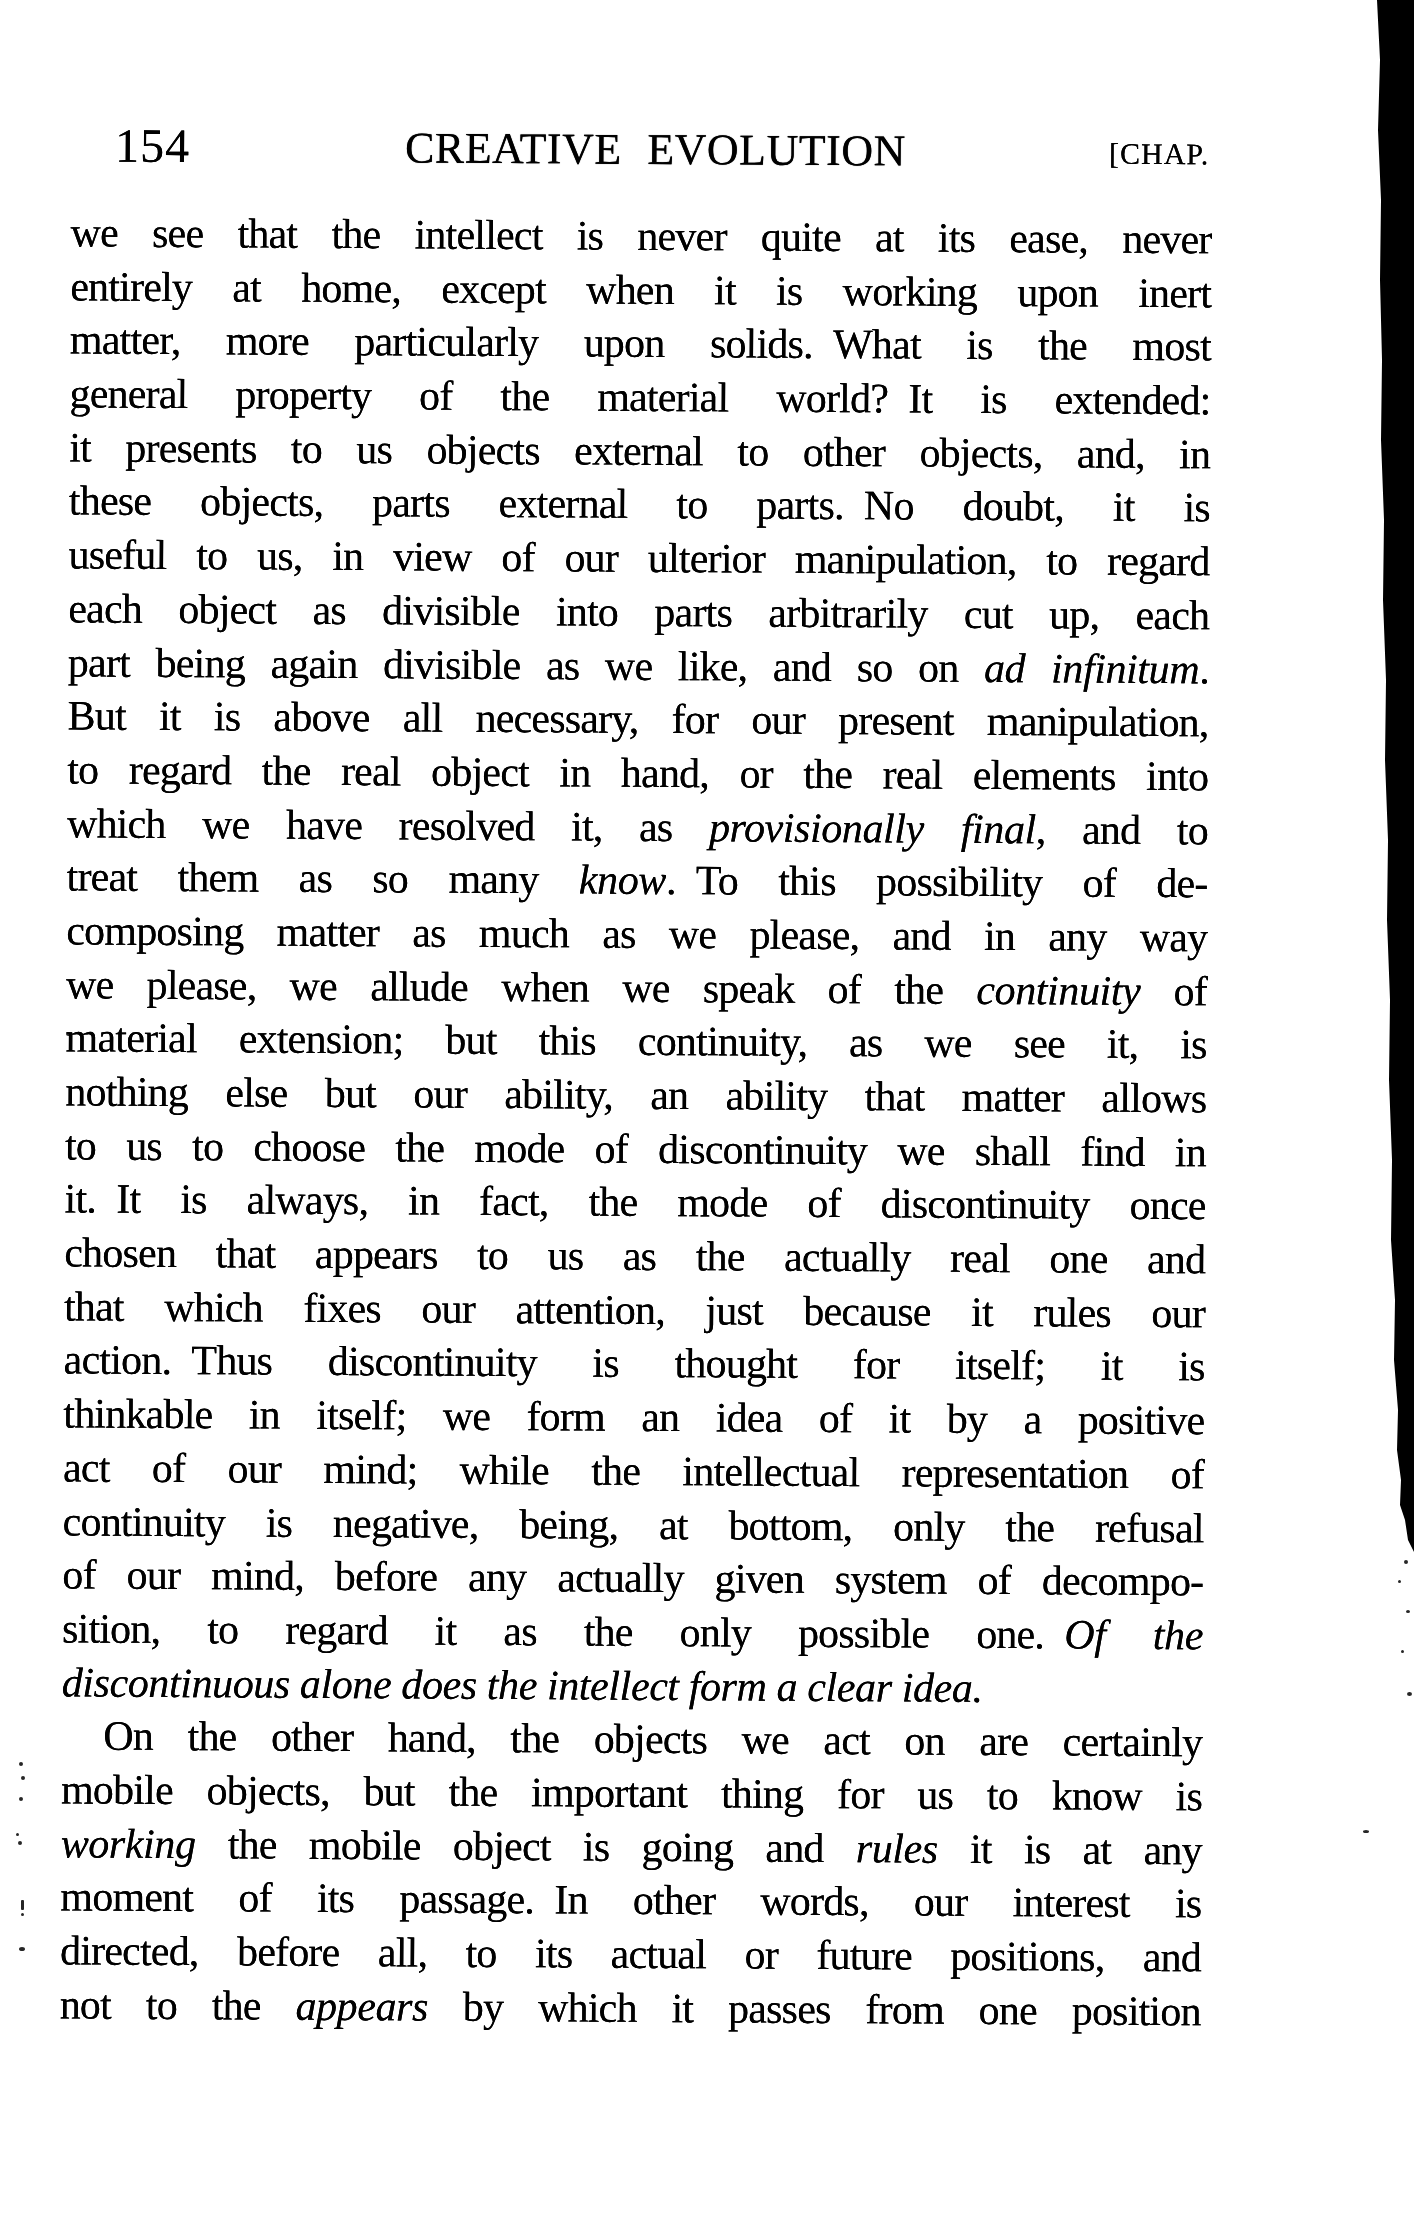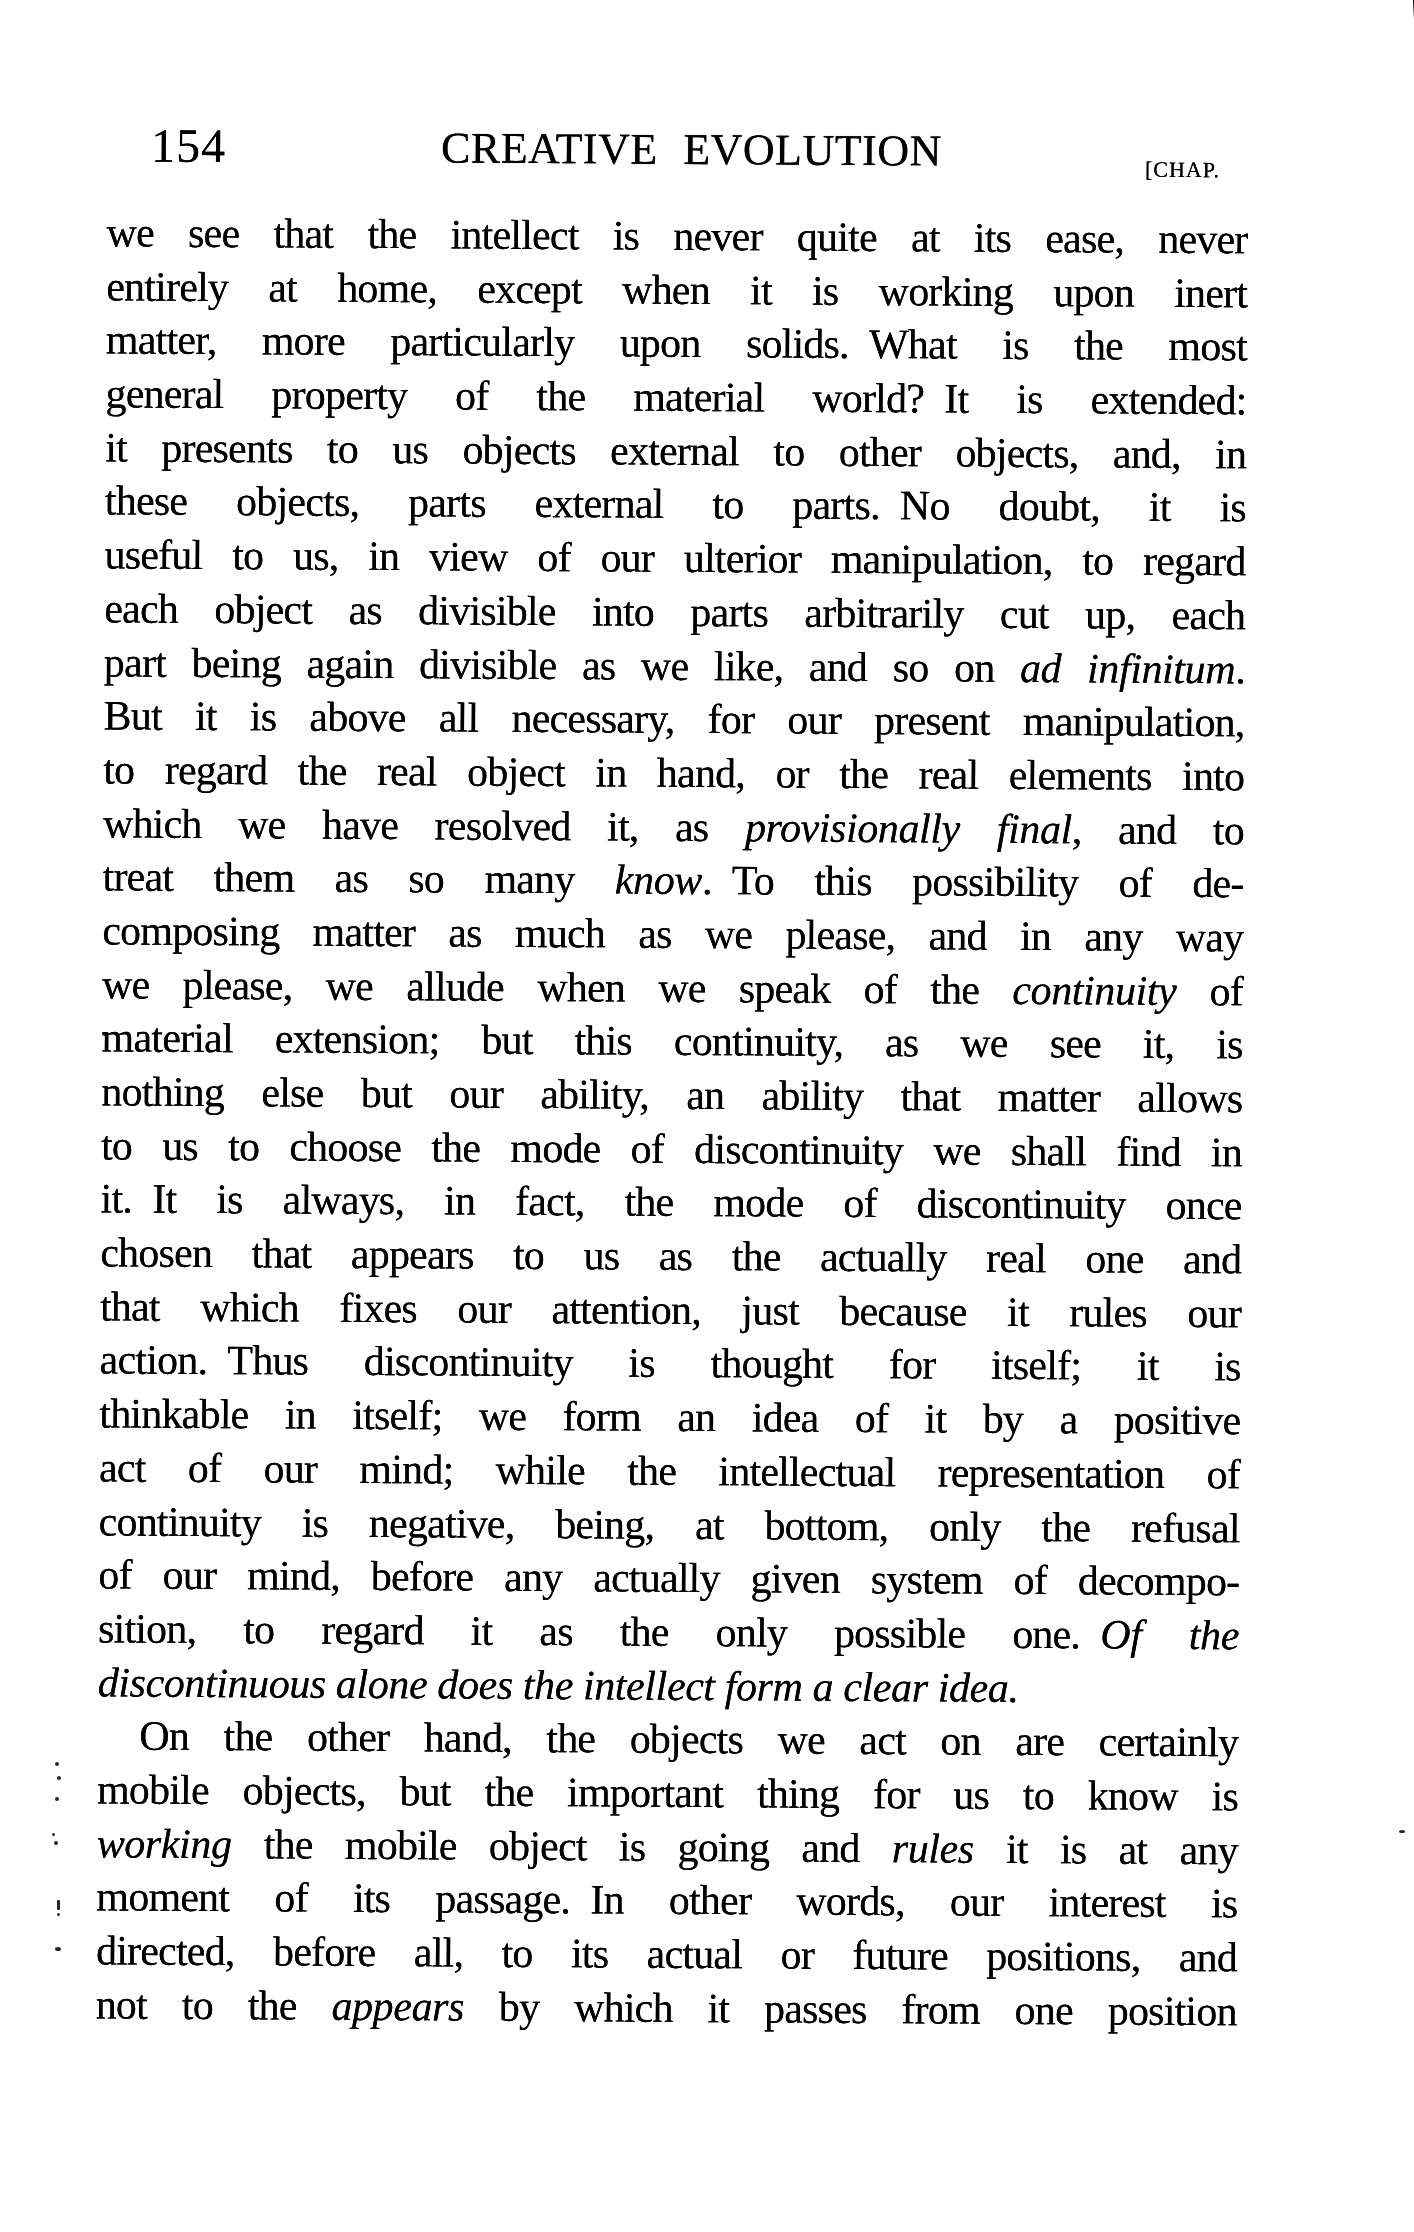--- a/index.html
+++ b/index.html
@@ -8,41 +8,41 @@
   }
   html,body{margin:0;padding:0;}
   body{
     width:1414px;height:2232px;
     background:var(--paper);
     position:relative;
     overflow:hidden;
     font-family:"Liberation Serif","DejaVu Serif",serif;
     color:var(--ink);
   }
-  .page{position:absolute;inset:0;margin-left:36px;}
+  .page{position:absolute;inset:0;}
   .content{
     position:absolute;inset:0;
     transform:rotate(0.35deg);
     transform-origin:0 0;
   }
   
   .pagenum{
     position:absolute;left:116px;top:121px;
     font-size:48px;line-height:1;letter-spacing:1px;
     text-shadow:0 0 0.6px var(--ink);
   }
   .title{
     position:absolute;left:406px;top:124px;
     font-size:44px;line-height:1;letter-spacing:0.5px;word-spacing:14px;
     text-shadow:0 0 0.7px var(--ink);
     white-space:nowrap;
   }
   .chap{
-    position:absolute;left:1110px;top:152px;
-    font-size:22px;line-height:1;letter-spacing:1px;
+    position:absolute;left:1110px;top:132px;
+    font-size:30px;line-height:1;letter-spacing:1px;
     text-shadow:0 0 0.5px var(--ink);
   }
   
   .body-text{
     position:absolute;left:72px;top:206px;width:1141px;
     font-size:42px;
     letter-spacing:-0.8px;
     text-shadow:0 0 0.6px var(--ink);
   }
   .line{

